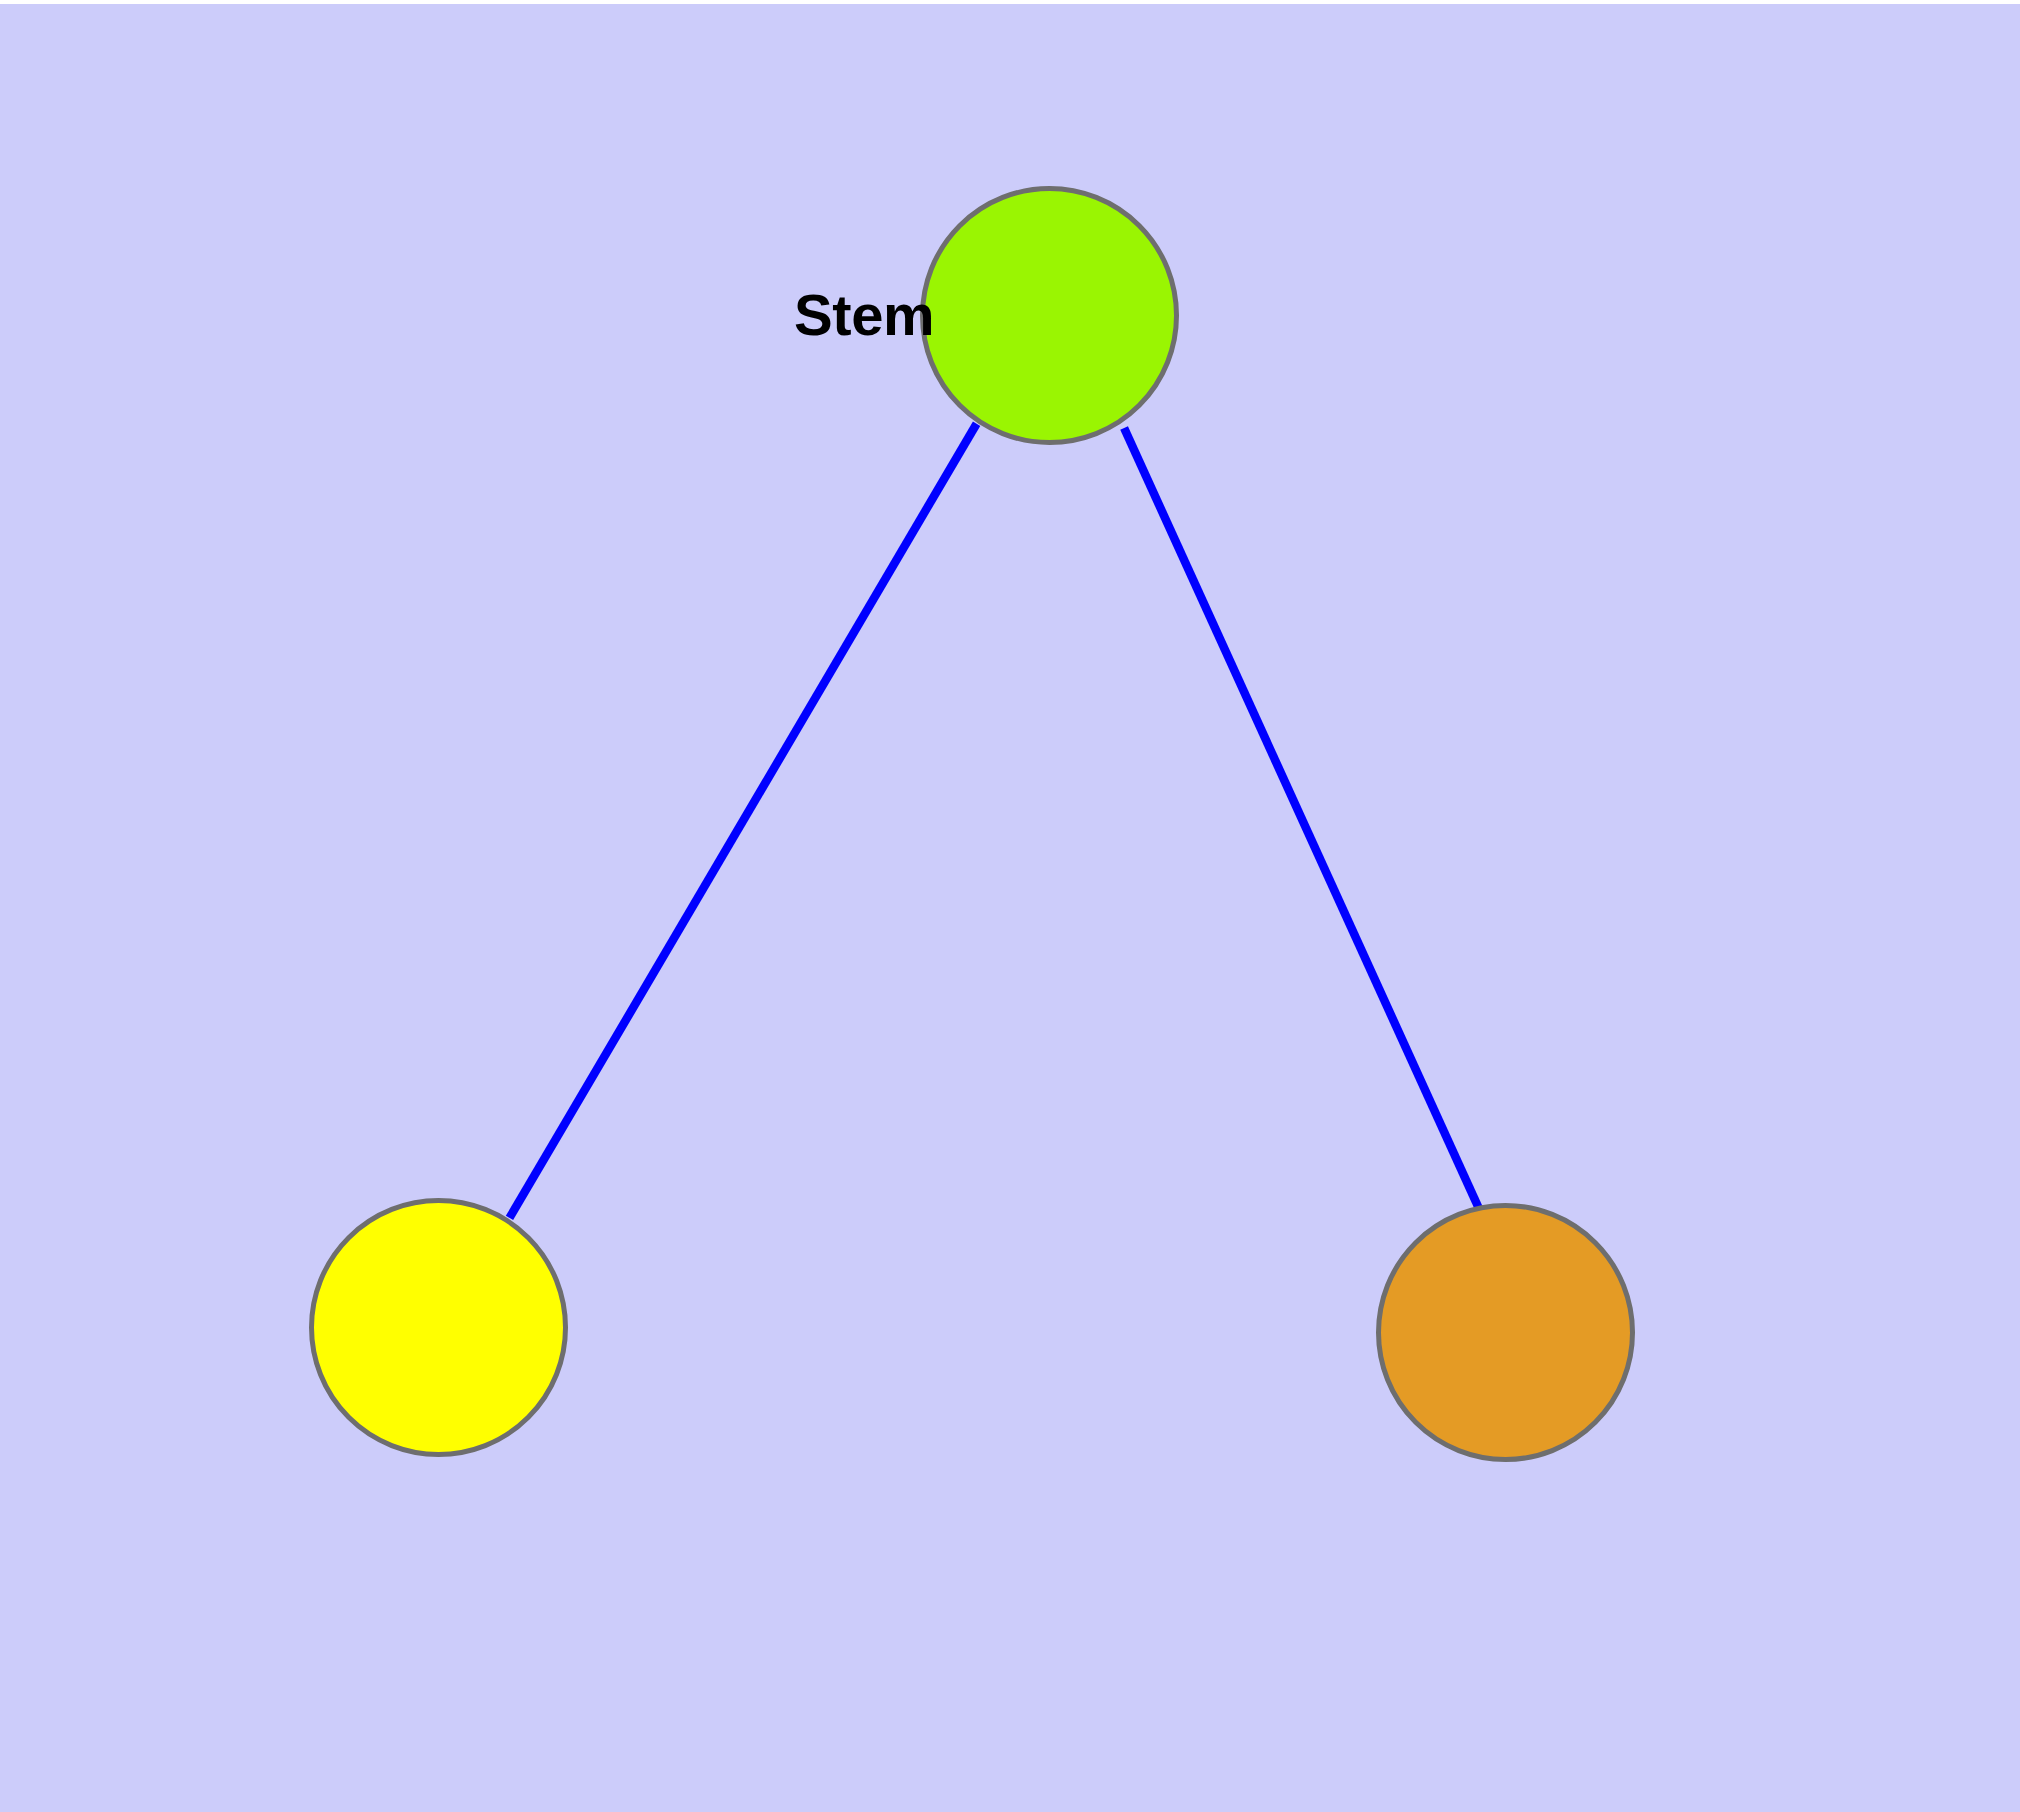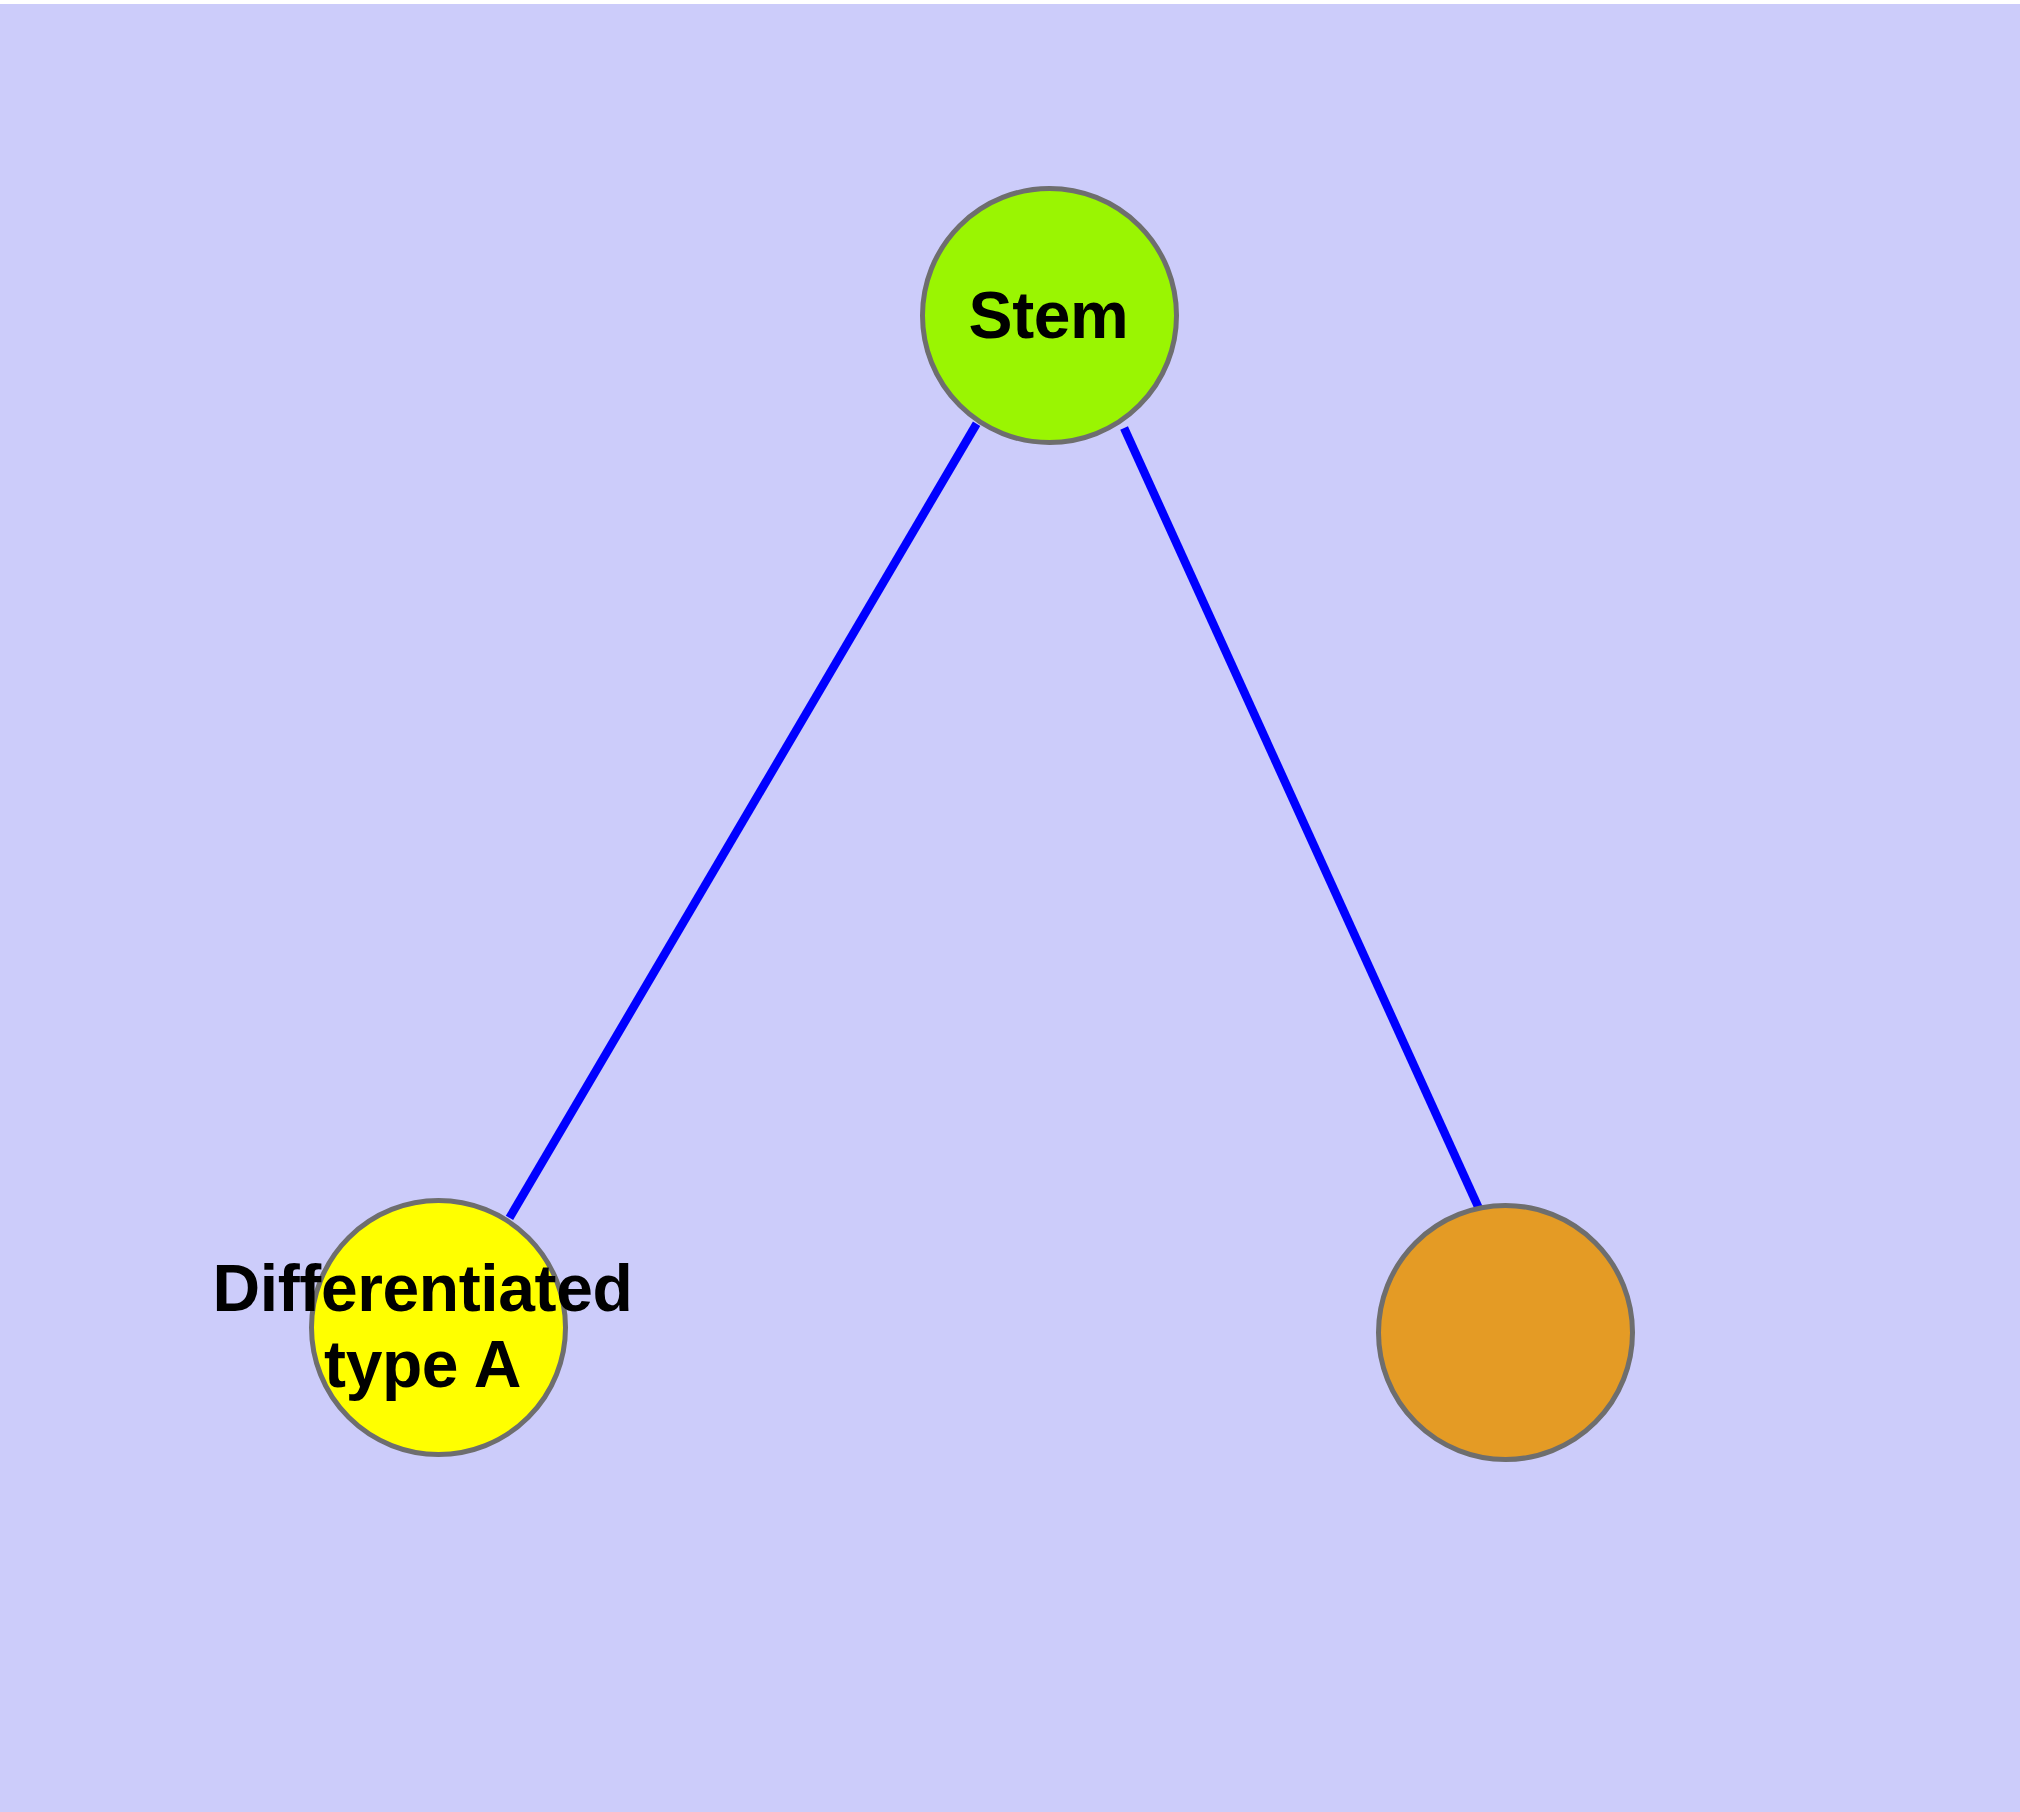--- a/index.html
+++ b/index.html
@@ -32,26 +32,25 @@
     height: 1812px;
   }
   .node {
     position: absolute;
     border-radius: 50%;
     box-sizing: border-box;
     border: 5.1px solid #6e6e6e;
   }
   .node-label {
     position: absolute;
-    text-align: center;
     font-weight: bold;
     color: #000000;
     white-space: pre;
     line-height: 76px;
-    font-size: 66px;
+    font-size: 58px;
     letter-spacing: -0.4px;
     pointer-events: none;
   }
   #node-stem {
     left: 920px;
     top: 186px;
     width: 259px;
     height: 259px;
   }
   #label-stem {
@@ -95,18 +94,16 @@
   </svg>
 
   <div class="node" id="node-stem" style="background:#9af502;"></div>
 
   <div class="node" id="node-diff-a" style="background:#ffff00;"></div>
 
   <div class="node" id="node-diff-b" style="background:#e49b25;"></div>
 
   <div class="node-label" id="label-stem">Stem</div>
 
-  <div class="node-label" id="label-diff-a"><span>Differentiated</span>
-<span>type A</span></div>
 
 
 </div>
 
 
 </body></html>

